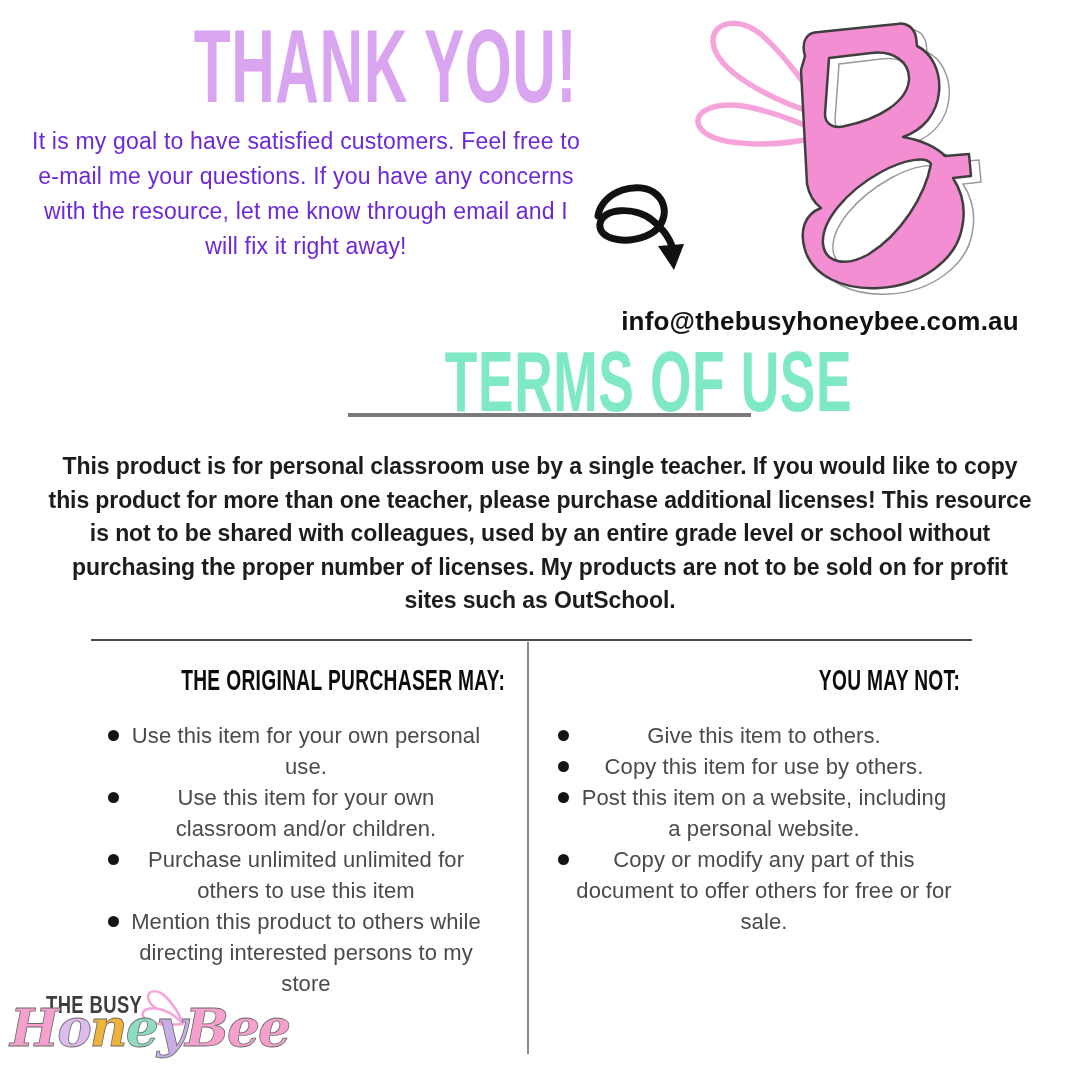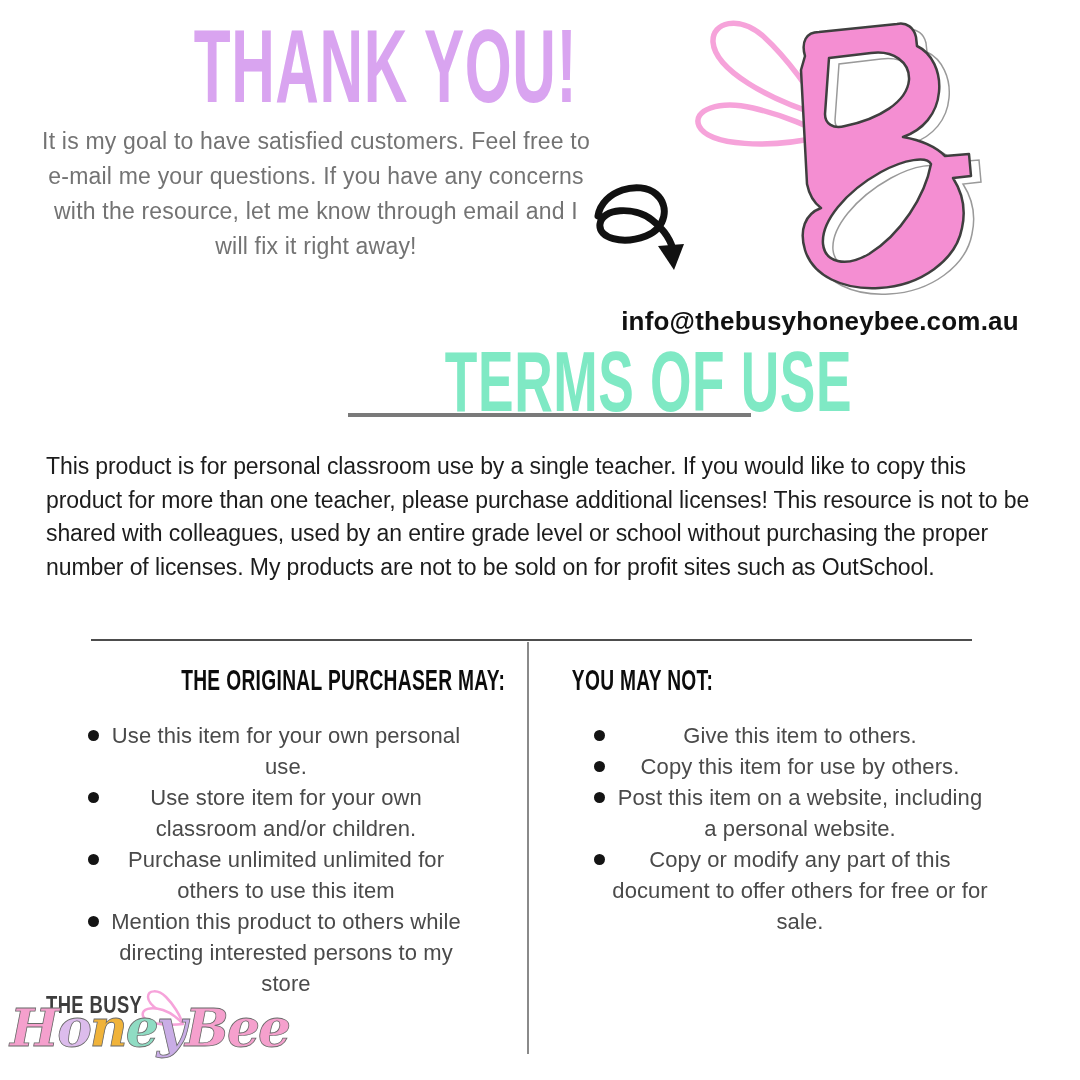--- a/index.html
+++ b/index.html
@@ -12,62 +12,62 @@
   .abs{position:absolute;}
 
   
   .thank-title-wrap{left:55px;top:16px;width:510px;text-align:left;}
   .thank-title{
     display:inline-block;font-weight:bold;font-size:104px;line-height:100px;
     letter-spacing:1px;transform:scale(0.58,1.0);transform-origin:center;
     white-space:nowrap;
   }
   .thank-body{
-    left:42px;top:124px;width:548px;text-align:center;
-    font-size:23px;line-height:35px;color:#737373;letter-spacing:0.2px;
+    left:32px;top:124px;width:548px;text-align:center;
+    font-size:23px;line-height:35px;color:#6d28d9;letter-spacing:0.2px;
   }
 
   
   .arrow-svg{left:590px;top:180px;}
   .blogo-svg{left:672px;top:6px;}
   .email{
     left:595px;top:306px;width:450px;text-align:center;
     font-weight:bold;font-size:26px;color:#111;letter-spacing:0.2px;
   }
 
   
   .terms-title-wrap{left:320px;top:346px;width:500px;text-align:left;}
   .terms-title{
     display:inline-block;font-weight:bold;font-size:86px;line-height:70px;
     letter-spacing:1px;transform:scale(0.62,1.0);transform-origin:center;
     white-space:nowrap;
   }
   .terms-underline{left:348px;top:413px;width:403px;height:4px;background:#7a7a7a;}
   .terms-body{
-    left:46px;top:450px;width:988px;
-    font-size:23px;line-height:33.5px;color:#1c1c1c;letter-spacing:-0.1px;
+    left:46px;top:450px;width:988px;text-align:center;
+    font-size:23px;line-height:33.5px;color:#1c1c1c;letter-spacing:-0.1px;font-weight:bold;
   }
 
   
   .h-divider{left:91px;top:639px;width:881px;height:2px;background:#4d4d4d;}
   .v-divider{left:527px;top:642px;width:2px;height:412px;background:#8a8a8a;}
 
   
   .col{top:664px;}
   .col-left{left:90px;width:435px;}
   .col-right{left:532px;width:468px;}
-  .col-header-wrap{text-align:left;text-decoration:underline;}
+  .col-header-wrap{text-align:right;text-decoration:underline;}
   .col-header{
     display:inline-block;font-weight:bold;font-size:30px;line-height:32px;
     color:#0c0c0c;transform:scaleX(0.64);transform-origin:center;white-space:nowrap;
     letter-spacing:0.5px;
   }
   ul.bullets{list-style:none;margin:24px 0 0 0;padding:0;}
-  .col-left ul.bullets{margin-left:16px;width:360px;}
-  .col-right ul.bullets{margin-left:78px;width:380px;}
+  .col-left ul.bullets{margin-left:36px;width:360px;}
+  .col-right ul.bullets{margin-left:42px;width:380px;}
   ul.bullets li{
     position:relative;text-align:center;
     font-size:22px;line-height:31px;color:#4a4a4a;letter-spacing:0.1px;
   }
   ul.bullets .dot{
     position:absolute;width:11px;height:11px;border-radius:50%;
     background:#141414;top:10px;
   }
   .col-left ul.bullets .dot{left:-18px;}
   .col-right ul.bullets .dot{left:-16px;}
@@ -128,21 +128,21 @@
 
 <div class="abs h-divider"></div>
 <div class="abs v-divider"></div>
 
 <div class="abs col col-left">
   <div class="col-header-wrap">
     <span class="col-header">THE ORIGINAL PURCHASER MAY:</span>
   </div>
   <ul class="bullets" id="left-list">
       <li><span class="dot"></span><span>Use this item for your own personal use.</span></li>
-      <li><span class="dot"></span><span>Use store item for your own classroom and/or children.</span></li>
+      <li><span class="dot"></span><span>Use this item for your own classroom and/or children.</span></li>
       <li><span class="dot"></span><span>Purchase unlimited unlimited for others to use this item</span></li>
       <li><span class="dot"></span><span>Mention this product to others while directing interested persons to my store</span></li>
     </ul>
 </div>
 
 <div class="abs col col-right">
   <div class="col-header-wrap">
     <span class="col-header">YOU MAY NOT:</span>
   </div>
   <ul class="bullets" id="right-list">

